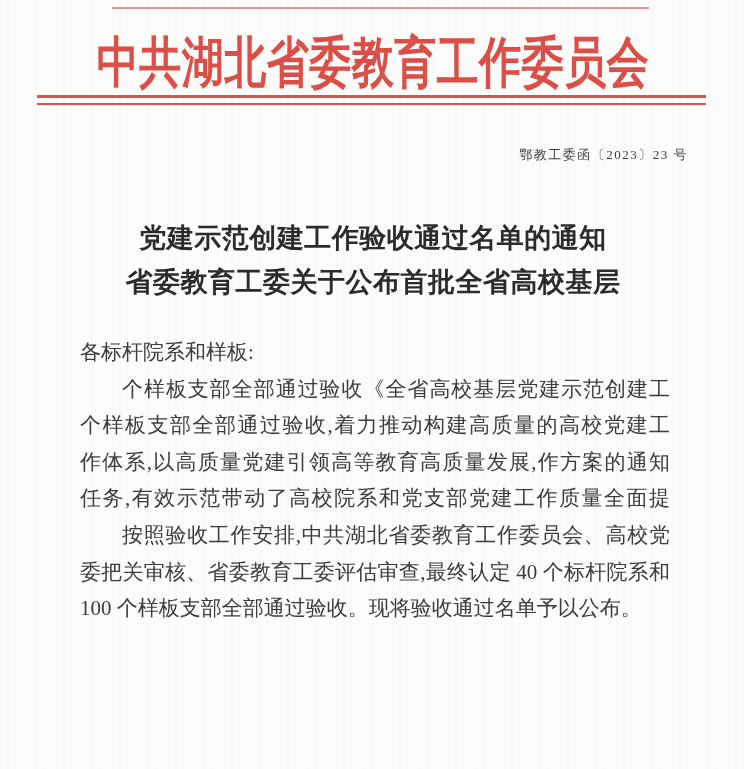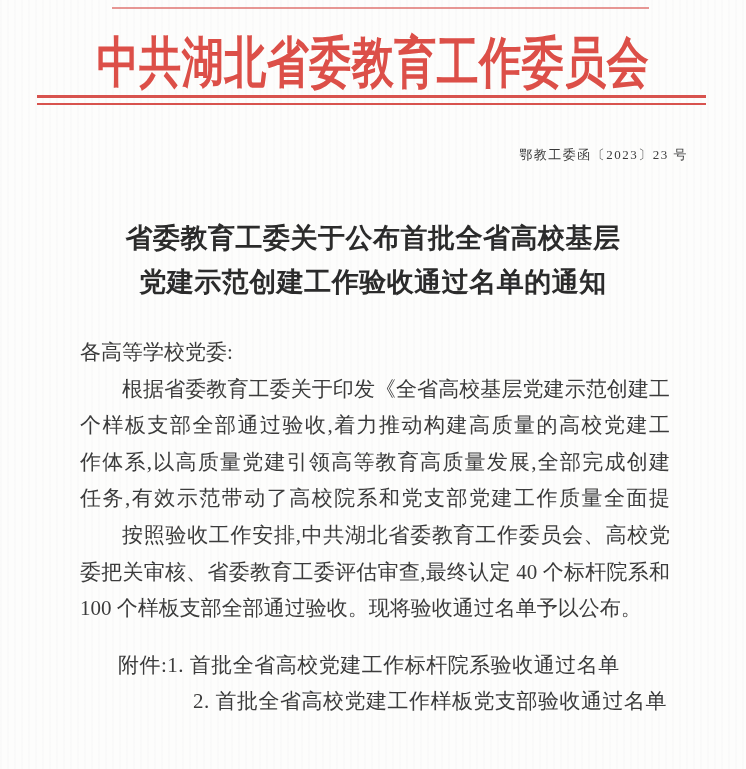--- a/index.html
+++ b/index.html
@@ -70,35 +70,31 @@
   <div class="top-line"></div>
 
   <h1 class="org-name">中共湖北省委教育工作委员会</h1>
 
   <div class="rule rule-thick"></div>
   <div class="rule rule-thin"></div>
 
   <div class="doc-number">鄂教工委函〔2023〕23 号</div>
 
   <div class="doc-title">
+    <div>党建示范创建工作验收通过名单的通知</div>
     <div>省委教育工委关于公布首批全省高校基层</div>
-    <div>党建示范创建工作验收通过名单的通知</div>
   </div>
 
   <div class="body-block">
-    <div class="line plain">各高等学校党委:</div>
+    <div class="line plain">各标杆院系和样板:</div>
 
-    <div class="line fill indent">根据省委教育工委关于印发《全省高校基层党建示范创建工</div>
+    <div class="line fill indent">个样板支部全部通过验收《全省高校基层党建示范创建工</div>
     <div class="line fill">个样板支部全部通过验收,着力推动构建高质量的高校党建工</div>
-    <div class="line fill">作体系,以高质量党建引领高等教育高质量发展,全部完成创建</div>
+    <div class="line fill">作体系,以高质量党建引领高等教育高质量发展,作方案的通知</div>
     <div class="line fill">任务,有效示范带动了高校院系和党支部党建工作质量全面提升。</div>
 
     <div class="line fill indent">按照验收工作安排,中共湖北省委教育工作委员会、高校党</div>
     <div class="line fill">委把关审核、省委教育工委评估审查,最终认定 40 个标杆院系和</div>
     <div class="line plain">100 个样板支部全部通过验收。现将验收通过名单予以公布。</div>
 
-    <div class="attachments">
-      <div class="line plain att-1">附件:1. 首批全省高校党建工作标杆院系验收通过名单</div>
-      <div class="line plain att-2">2. 首批全省高校党建工作样板党支部验收通过名单</div>
-    </div>
   </div>
 
 </div>
 
 </body></html>

